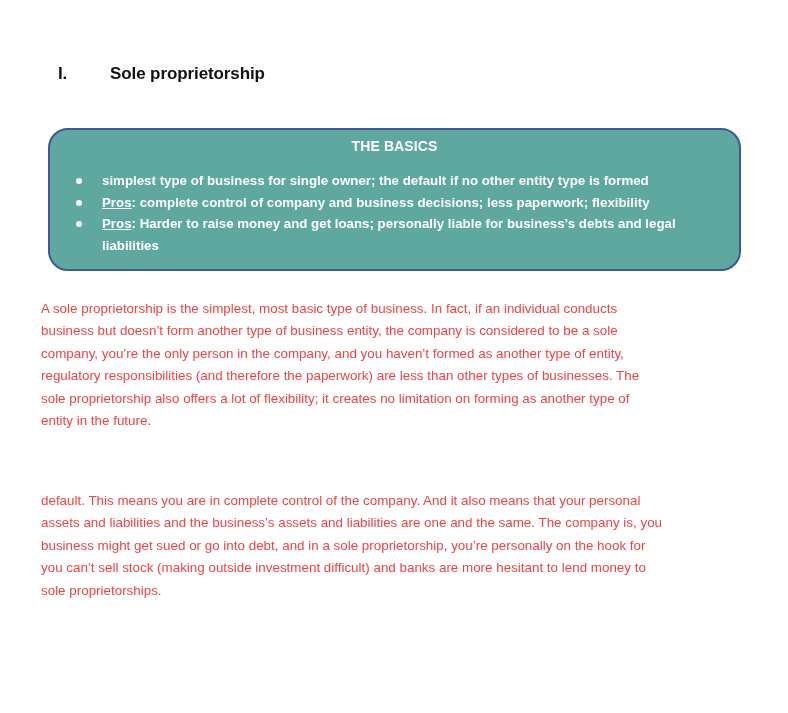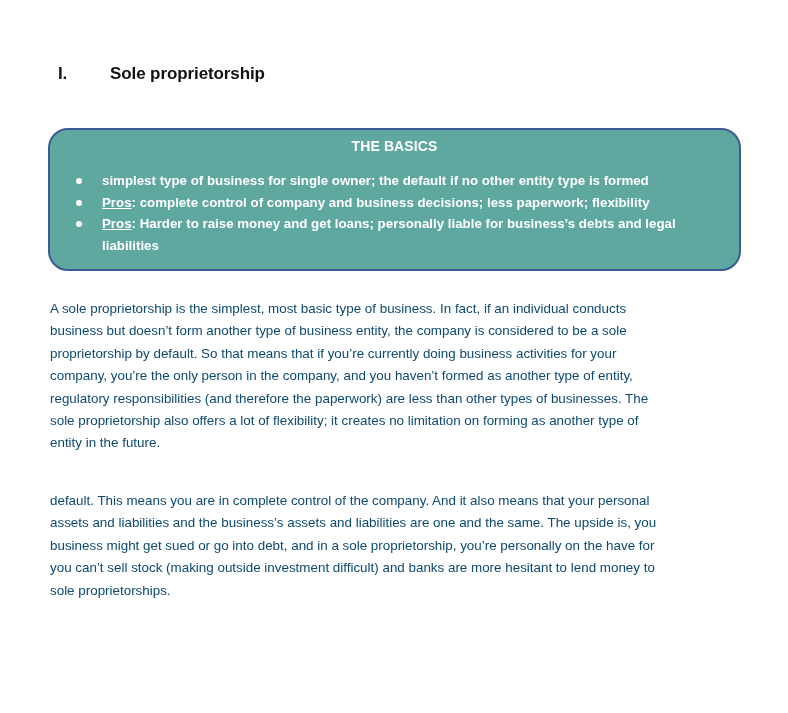--- a/index.html
+++ b/index.html
@@ -82,25 +82,25 @@
       width: 6px;
       height: 6px;
       border-radius: 50%;
       background: #ffffff;
     }
     .basics-list li .label {
       text-decoration: underline;
     }
     .paragraph {
       position: absolute;
-      left: 50px;
+      left: 41px;
       width: 700px;
       font-size: 13.4px;
       line-height: 22.4px;
-      color: #0c4a6e;
+      color: #ef4444;
       margin: 0;
     }
     .paragraph .line {
       display: block;
       white-space: nowrap;
     }
     #para1 { top: 298px; }
     #para2 { top: 490px; }
   </style>
 </head>
@@ -125,26 +125,25 @@
     <li>
       <span class="bullet"></span>
       <span class="label">Pros</span><span>: Harder to raise money and get loans; personally liable for business’s debts and legal liabilities</span>
     </li>
   </ul>
 </div>
 
 <p class="paragraph" id="para1">
   <span class="line">A sole proprietorship is the simplest, most basic type of business.  In fact, if an individual conducts</span>
   <span class="line">business but doesn’t form another type of business entity, the company is considered to be a sole</span>
-  <span class="line">proprietorship by default. So that means that if you’re currently doing business activities for your</span>
   <span class="line">company, you’re the only person in the company, and you haven’t formed as another type of entity,</span>
   <span class="line">regulatory responsibilities (and therefore the paperwork) are less than other types of businesses. The</span>
   <span class="line">sole proprietorship also offers a lot of flexibility; it creates no limitation on forming as another type of</span>
   <span class="line">entity in the future.</span>
 </p>
 
 <p class="paragraph" id="para2">
   <span class="line">default. This means you are in complete control of the company. And it also means that your personal</span>
-  <span class="line">assets and liabilities and the business’s assets and liabilities are one and the same.  The upside is, you</span>
-  <span class="line">business might get sued or go into debt, and in a sole proprietorship, you’re personally on the have for</span>
+  <span class="line">assets and liabilities and the business’s assets and liabilities are one and the same.  The company is, you</span>
+  <span class="line">business might get sued or go into debt, and in a sole proprietorship, you’re personally on the hook for</span>
   <span class="line">you can’t sell stock (making outside investment difficult) and banks are more hesitant to lend money to</span>
   <span class="line">sole proprietorships.</span>
 </p>
 
 </body></html>

